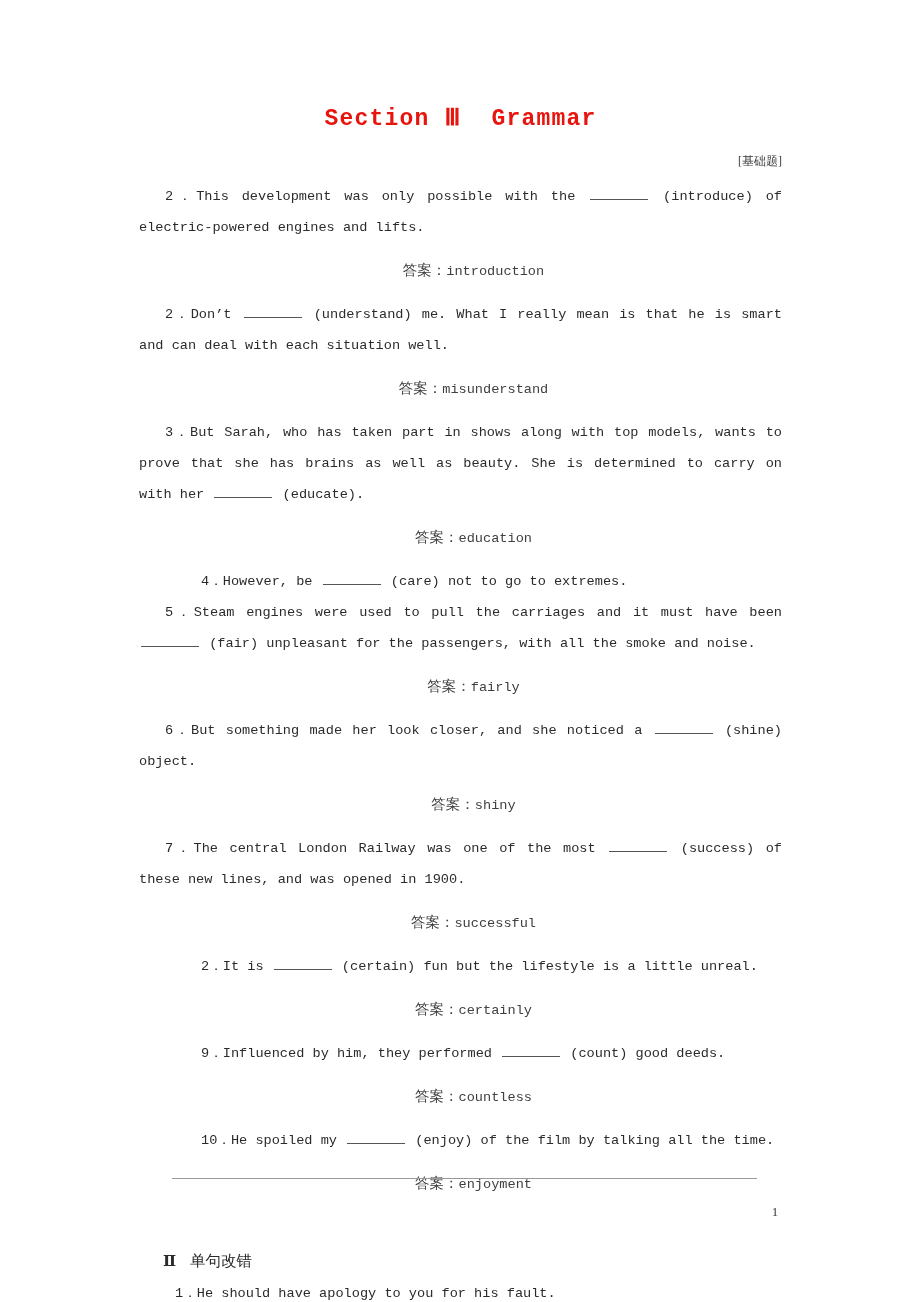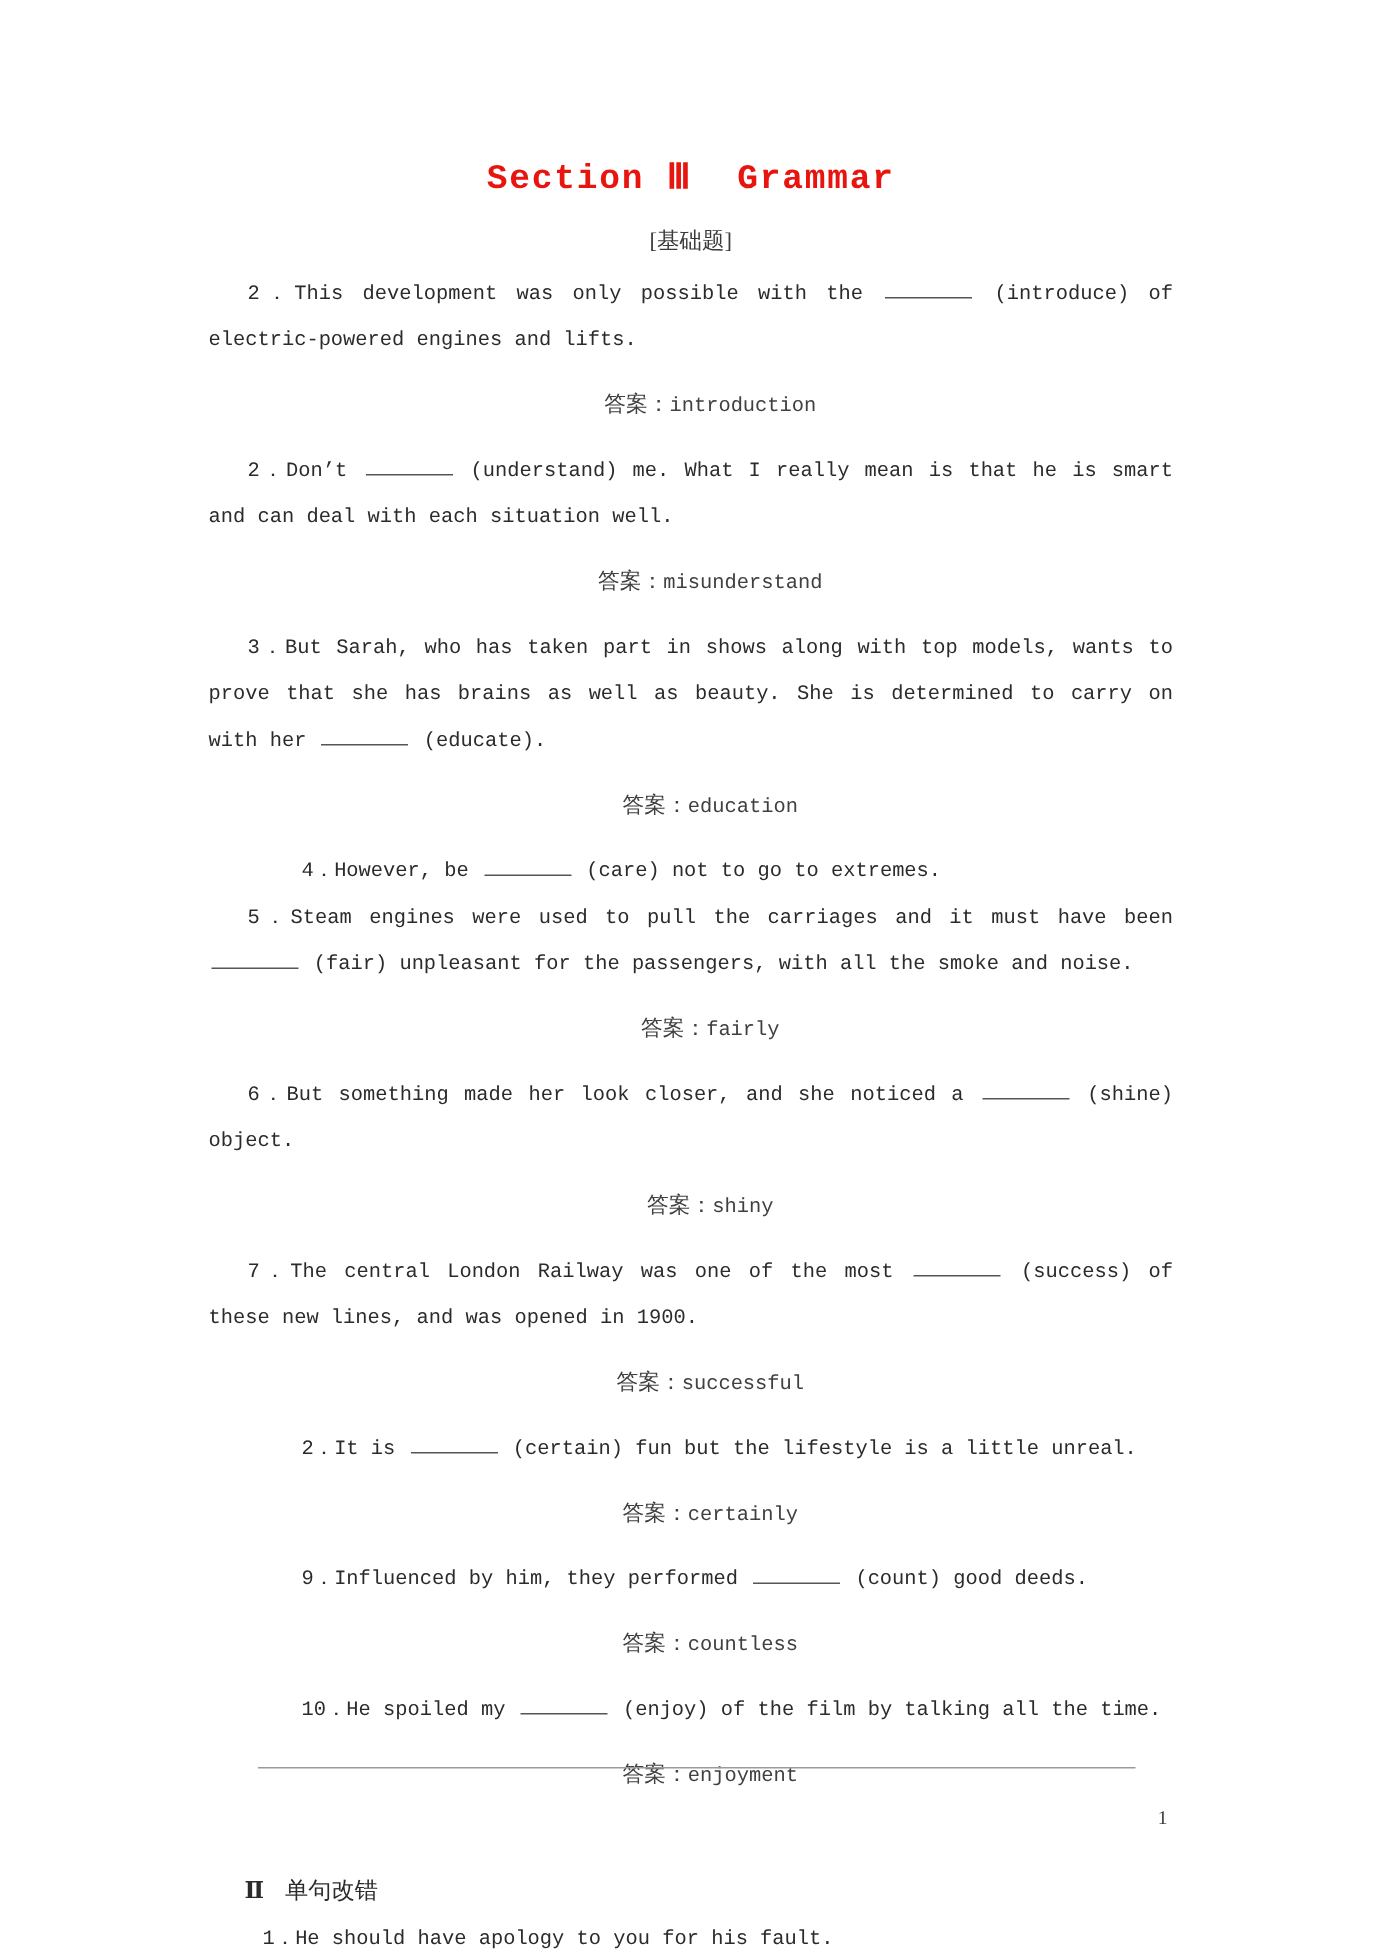--- a/index.html
+++ b/index.html
@@ -36,23 +36,23 @@
     font-family: "Liberation Mono", "DejaVu Sans Mono", monospace;
     font-size: 23px;
     font-weight: bold;
     letter-spacing: 1.2px;
     line-height: 30px;
     margin: 0 0 16px 0;
     white-space: pre;
   }
 
   .doc-subtitle {
-    text-align: center;
+    text-align: right;
     font-family: "Liberation Serif", "DejaVu Serif", serif;
-    font-size: 15px;
+    font-size: 12px;
     color: #3a3a3a;
     line-height: 22px;
     margin: 0 0 9px 0;
   }
 
   
   .section-head {
     font-family: "Liberation Serif", "DejaVu Serif", serif;
     font-size: 15.5px;
     color: #2b2b2b;

